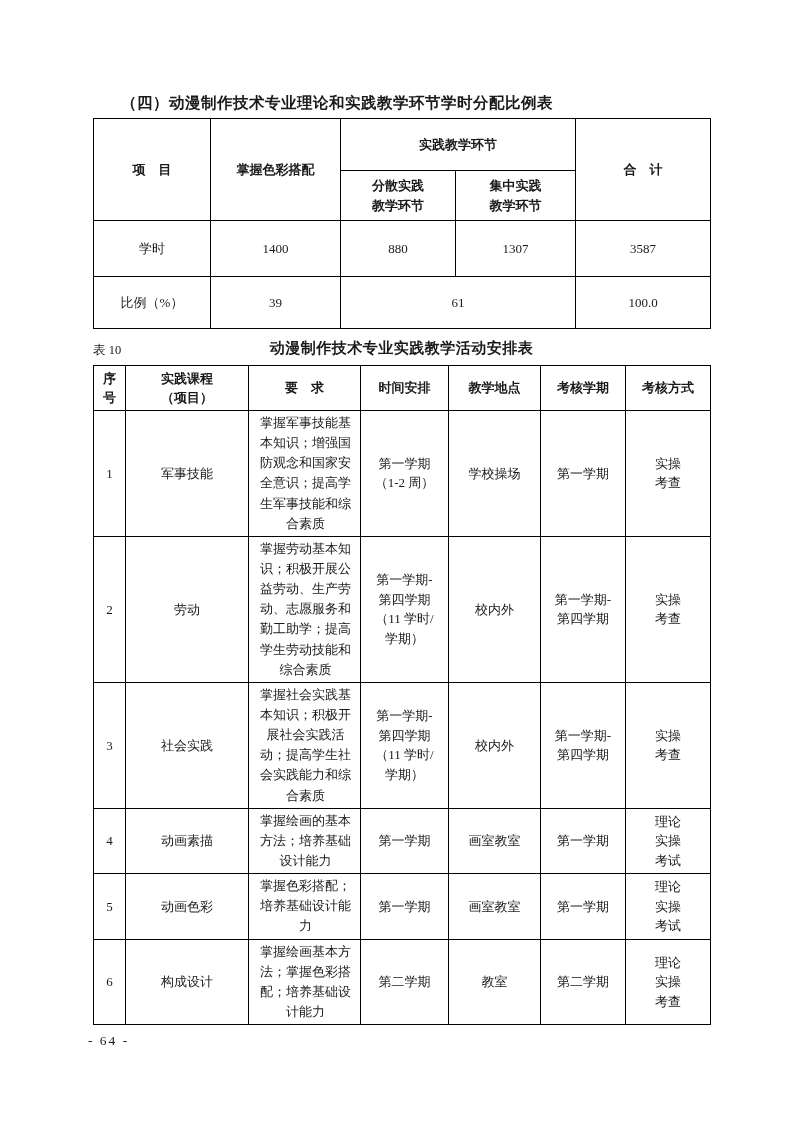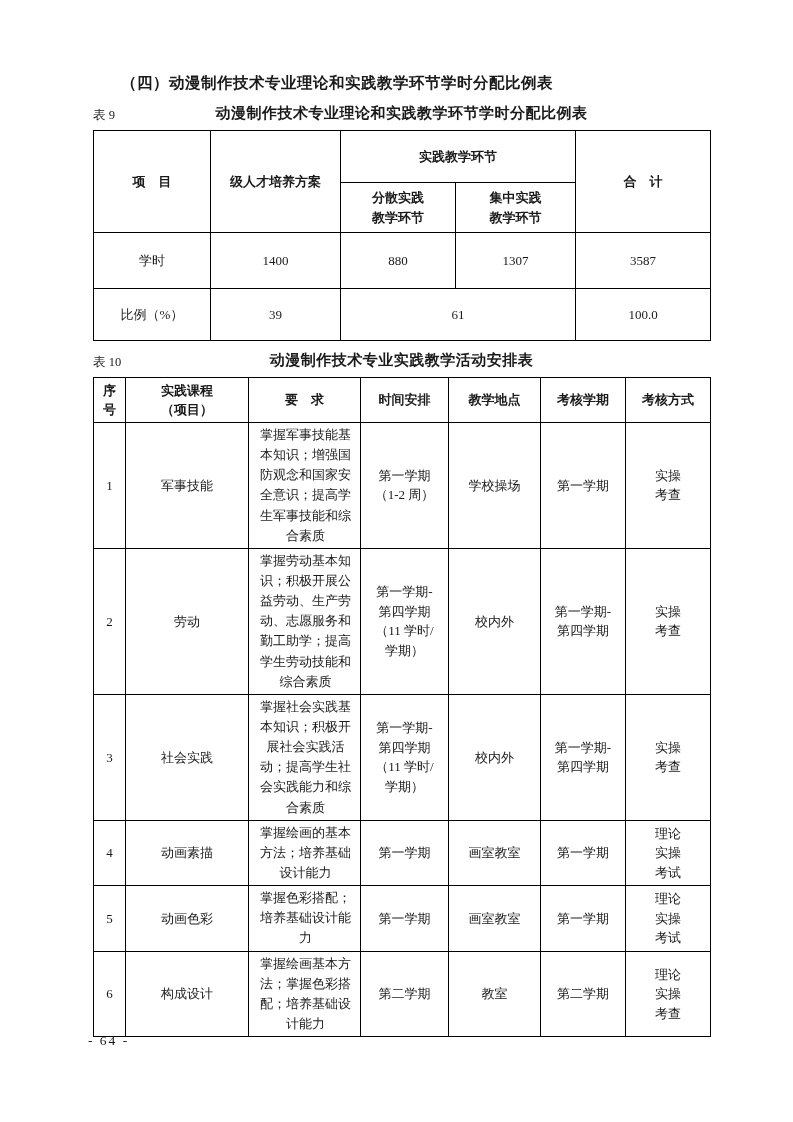--- a/index.html
+++ b/index.html
@@ -16,21 +16,21 @@
   }
   
   .running-header {
     display: flex; justify-content: space-between; align-items: flex-end;
     font-size: 12.5px; letter-spacing: 0.5px;
     padding: 0 0 5px 5px;
     border-bottom: 2.5px solid #2a2a2a;
   }
   
   .section-title {
-    margin-top: 3px;
+    margin-top: 23px;
     padding-left: 33px;
     font-size: 15.5px; font-weight: bold; letter-spacing: 0.5px;
   }
   
   .caption-row {
     position: relative; margin-top: 10px; margin-left: 5px;
     height: 22px; text-align: center;
   }
   .caption-row .tbl-label {
     position: absolute; left: 0; top: 3px;
@@ -77,37 +77,33 @@
   }
 </style>
 </head>
 <body>
 
 <div class="page">
 
 
   <div class="section-title">（四）动漫制作技术专业理论和实践教学环节学时分配比例表</div>
 
-  <div class="caption-row">
-    <span class="tbl-label">表 9</span>
-    <span class="tbl-caption">动漫制作技术专业理论和实践教学环节学时分配比例表</span>
-  </div>
 
   <table id="t9">
     <colgroup>
       <col style="width:117px">
         <col style="width:130px">
         <col style="width:115px">
         <col style="width:120px">
         <col style="width:135px">
     </colgroup>
     <tbody>
       <tr class="h1">
         <td class="hd" rowspan="2">项　目</td>
-        <td class="hd" rowspan="2">级人才培养方案</td>
+        <td class="hd" rowspan="2">掌握色彩搭配</td>
         <td class="hd" colspan="2">实践教学环节</td>
         <td class="hd" rowspan="2">合　计</td>
       </tr>
       <tr class="h2">
         <td class="hd">分散实践
 教学环节</td>
         <td class="hd">集中实践
 教学环节</td>
       </tr>
       <tr class="b1">

